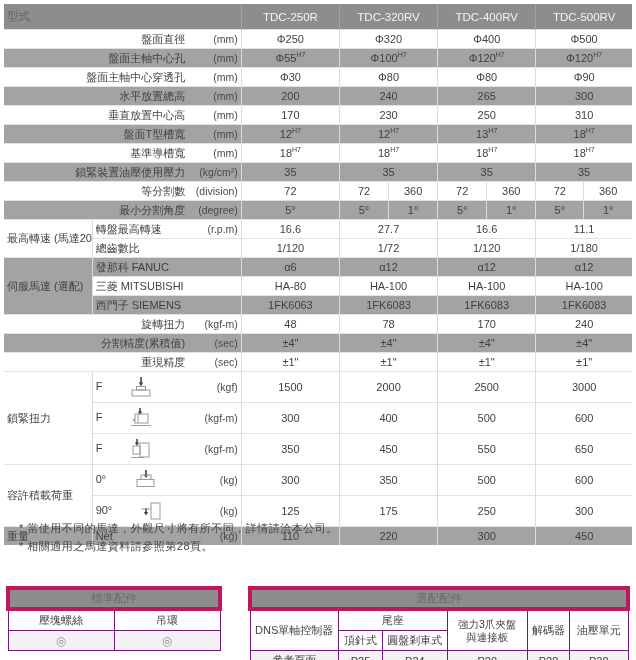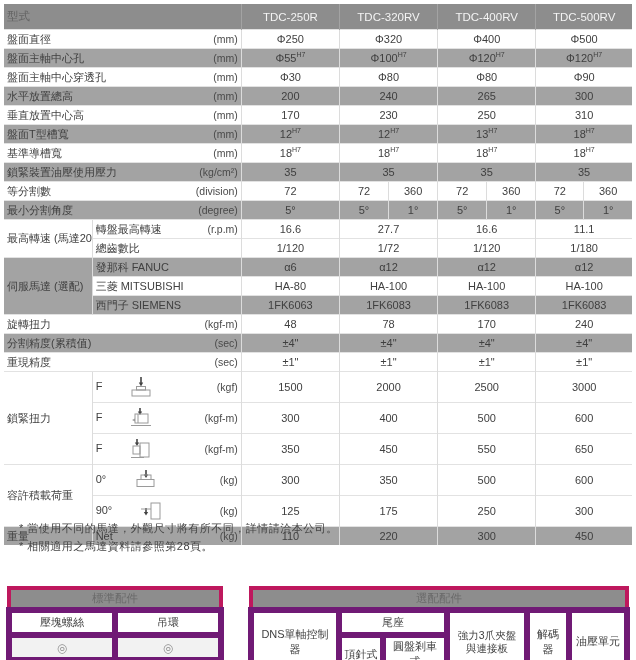--- a/index.html
+++ b/index.html
@@ -8,35 +8,35 @@
   
   #spec-table{position:absolute;left:4px;top:4px;width:628px;border-collapse:collapse;table-layout:fixed;
               font-size:11px;}
   #spec-table td,#spec-table th{height:18px;padding:0 3px;border-top:1px solid #e2e2e2;font-weight:normal;
               overflow:hidden;white-space:nowrap;}
   #spec-table tr.tall td{height:30px;}
   #spec-table tr.alt td{background:#a3a3a3;}
   #spec-table tr.head th{background:#8d8d8d;border-top:none;height:25px;}
   th.head-label{color:#636363;text-align:left;padding-left:6px;font-size:11.5px;}
   th.model{color:#f4f4f4;text-align:center;border-left:1px solid #a3a3a3;font-size:11.5px;}
-  td.lbl{text-align:left;padding-left:6px;}
+  td.lbl{text-align:right;padding-left:6px;}
   td.grp{text-align:left;padding-left:6px;white-space:pre-line;background:#fff;vertical-align:middle;line-height:1.3;}
   td.sub{text-align:left;padding-left:6px;}
   td.vline{border-left:1px solid #dcdcdc;}
   td.unit{text-align:right;padding-right:6px;font-size:10.5px;color:#4a4a4a;}
   td.val{text-align:center;}
   td.val sup{font-size:7px;vertical-align:super;line-height:0;}
   td.sub .icon{display:inline-block;vertical-align:middle;margin-left:26px;}
   td.sub .icon svg{display:block;}
   
   .footnotes{position:absolute;left:10px;top:521px;}
   .footnotes p{margin:0 0 3px 9px;font-size:11px;color:#454545;letter-spacing:.5px;}
   
   .mini{position:absolute;border-collapse:collapse;table-layout:fixed;font-size:11px;text-align:center;}
-  .mini td{border:6px solid #701a75;height:17px;padding:1px 2px;background:#fff;overflow:hidden;}
+  .mini td{border:1px solid #701a75;height:17px;padding:1px 2px;background:#fff;overflow:hidden;}
   .mini td.band{background:#8d8d8d;color:#6a6a6a;border:4px solid #be185d;font-size:11.5px;height:15px;}
   .mini td.markrow{background:#f2f2f2;}
   .mark{color:#8f8f8f;font-size:12px;}
   #std-table{left:6px;top:586px;width:212px;}
   #opt-table{left:248px;top:586px;width:382px;}
   #opt-table td.two-line{white-space:pre-line;line-height:1.15;font-size:10.5px;text-align:center;}
   #opt-table td.refrow{background:#f2f2f2;}
 </style>
 </head>
 <body>

